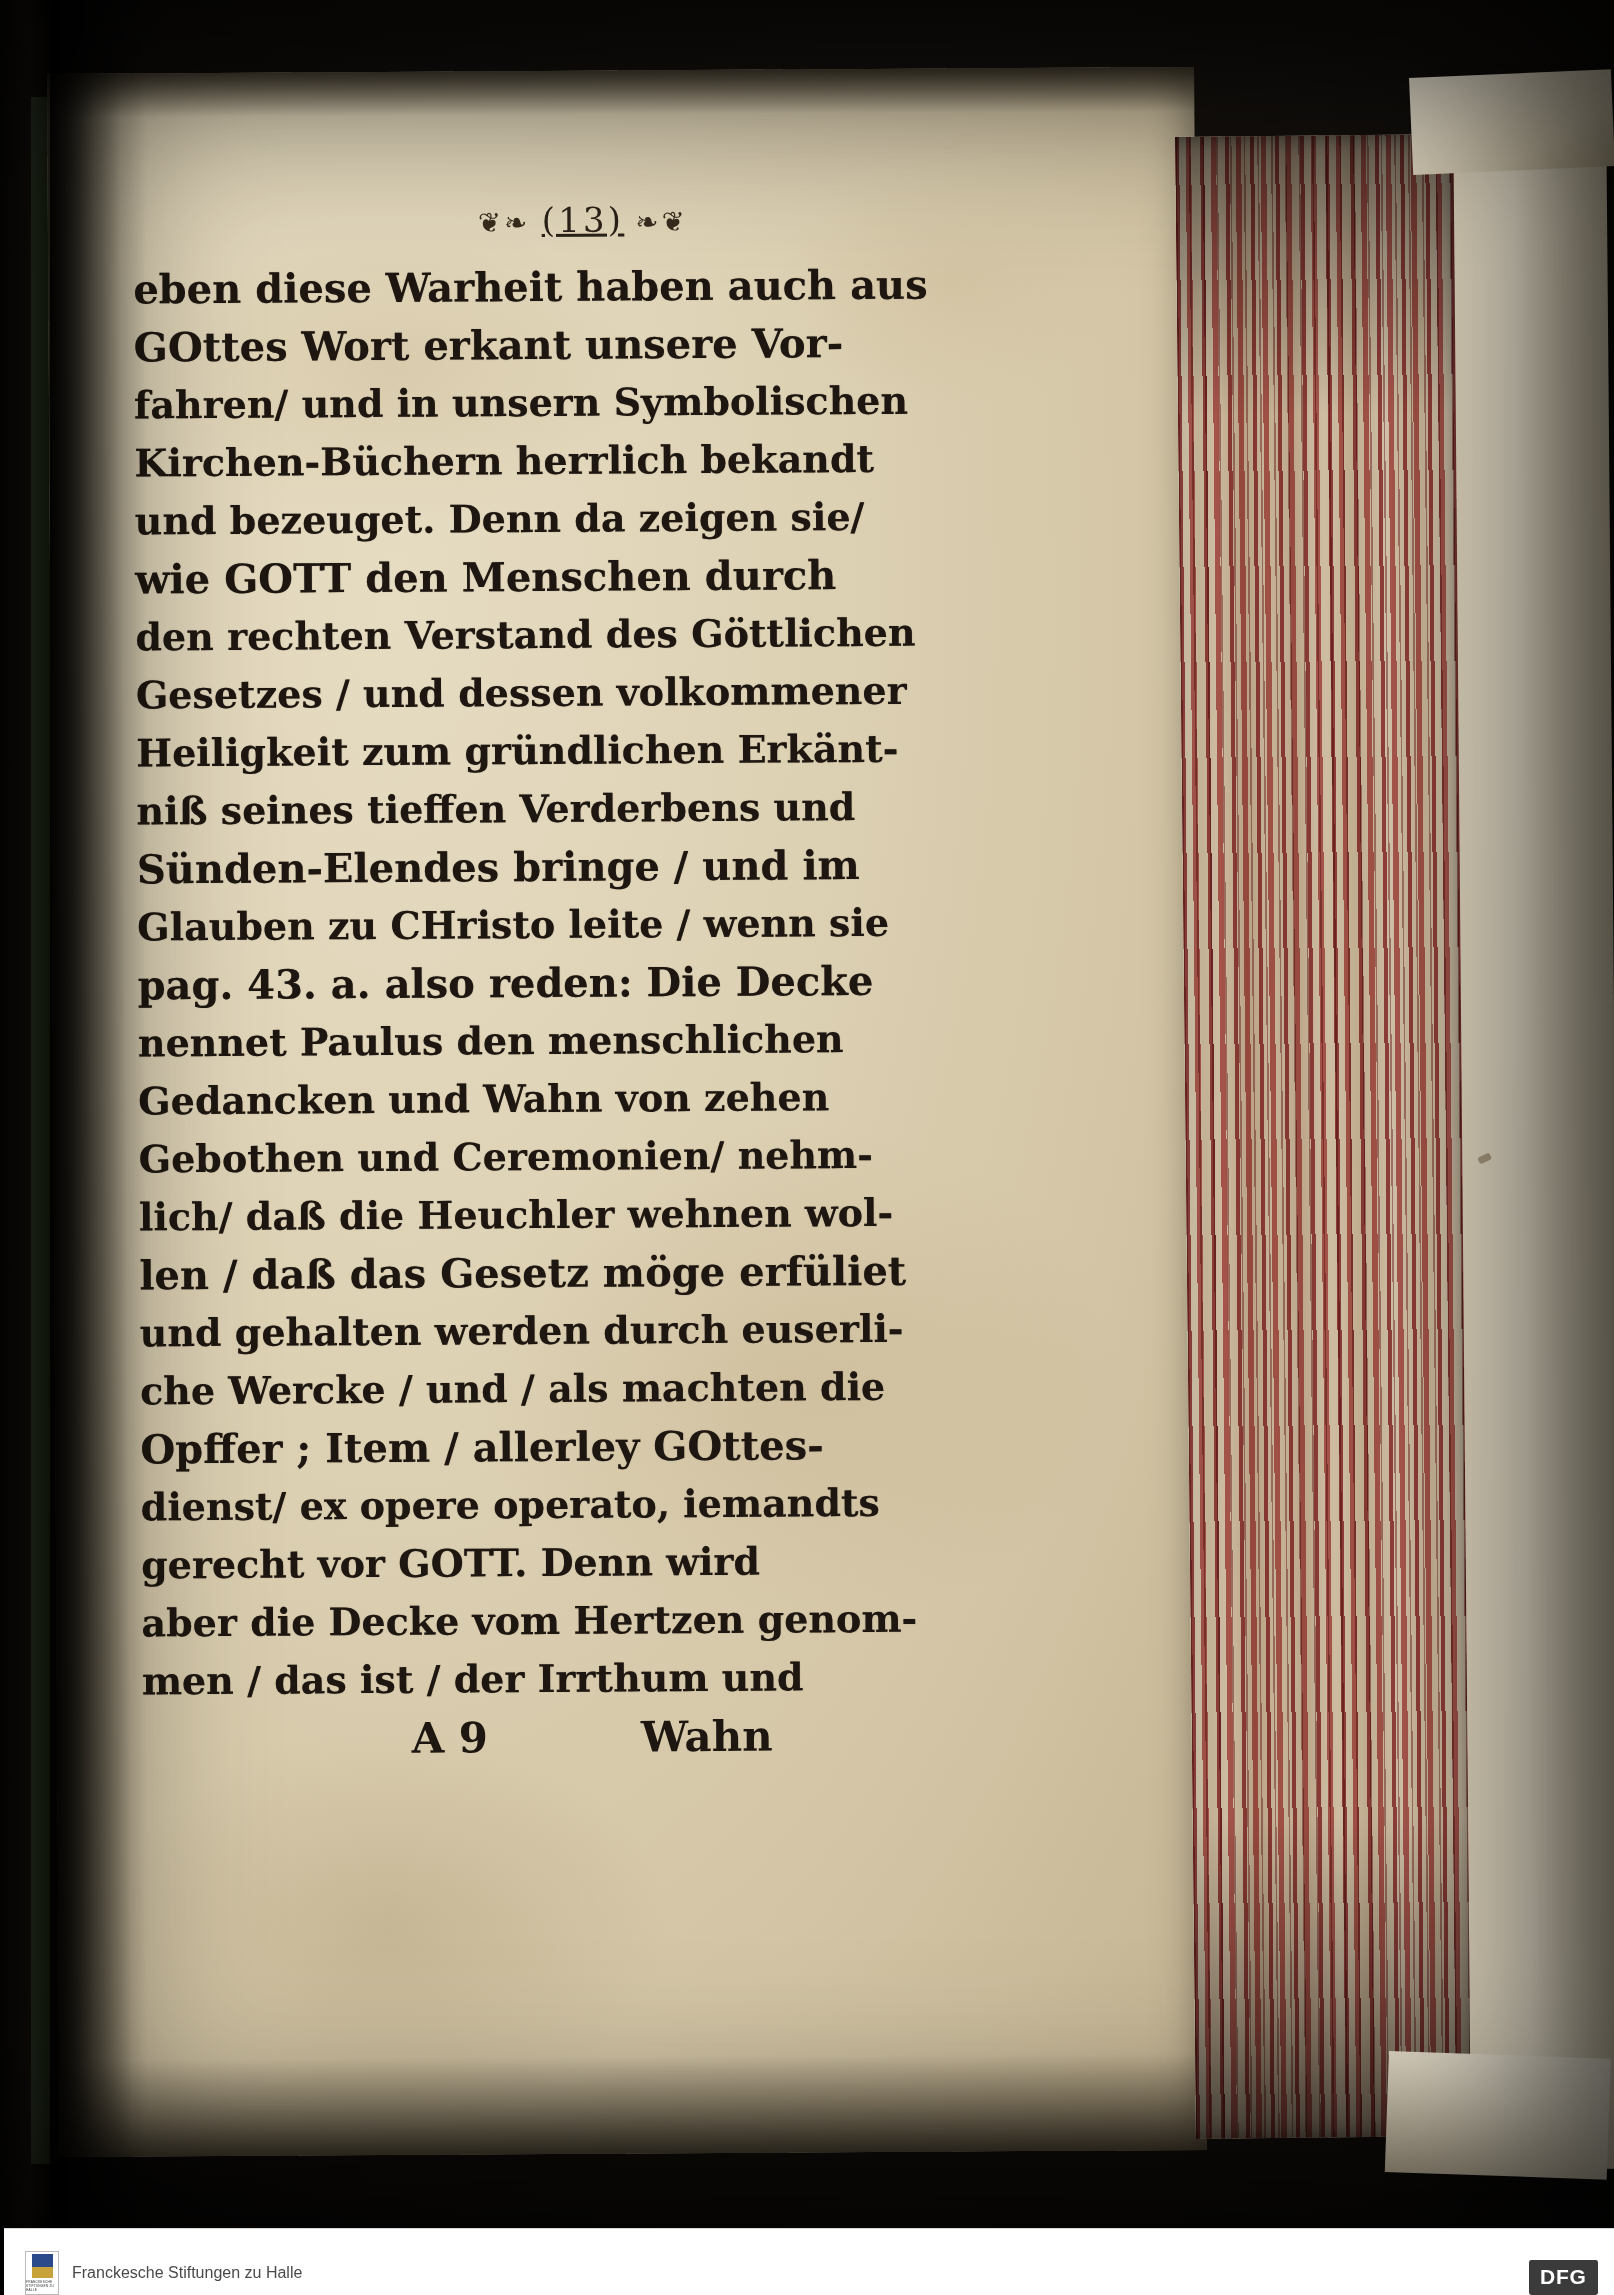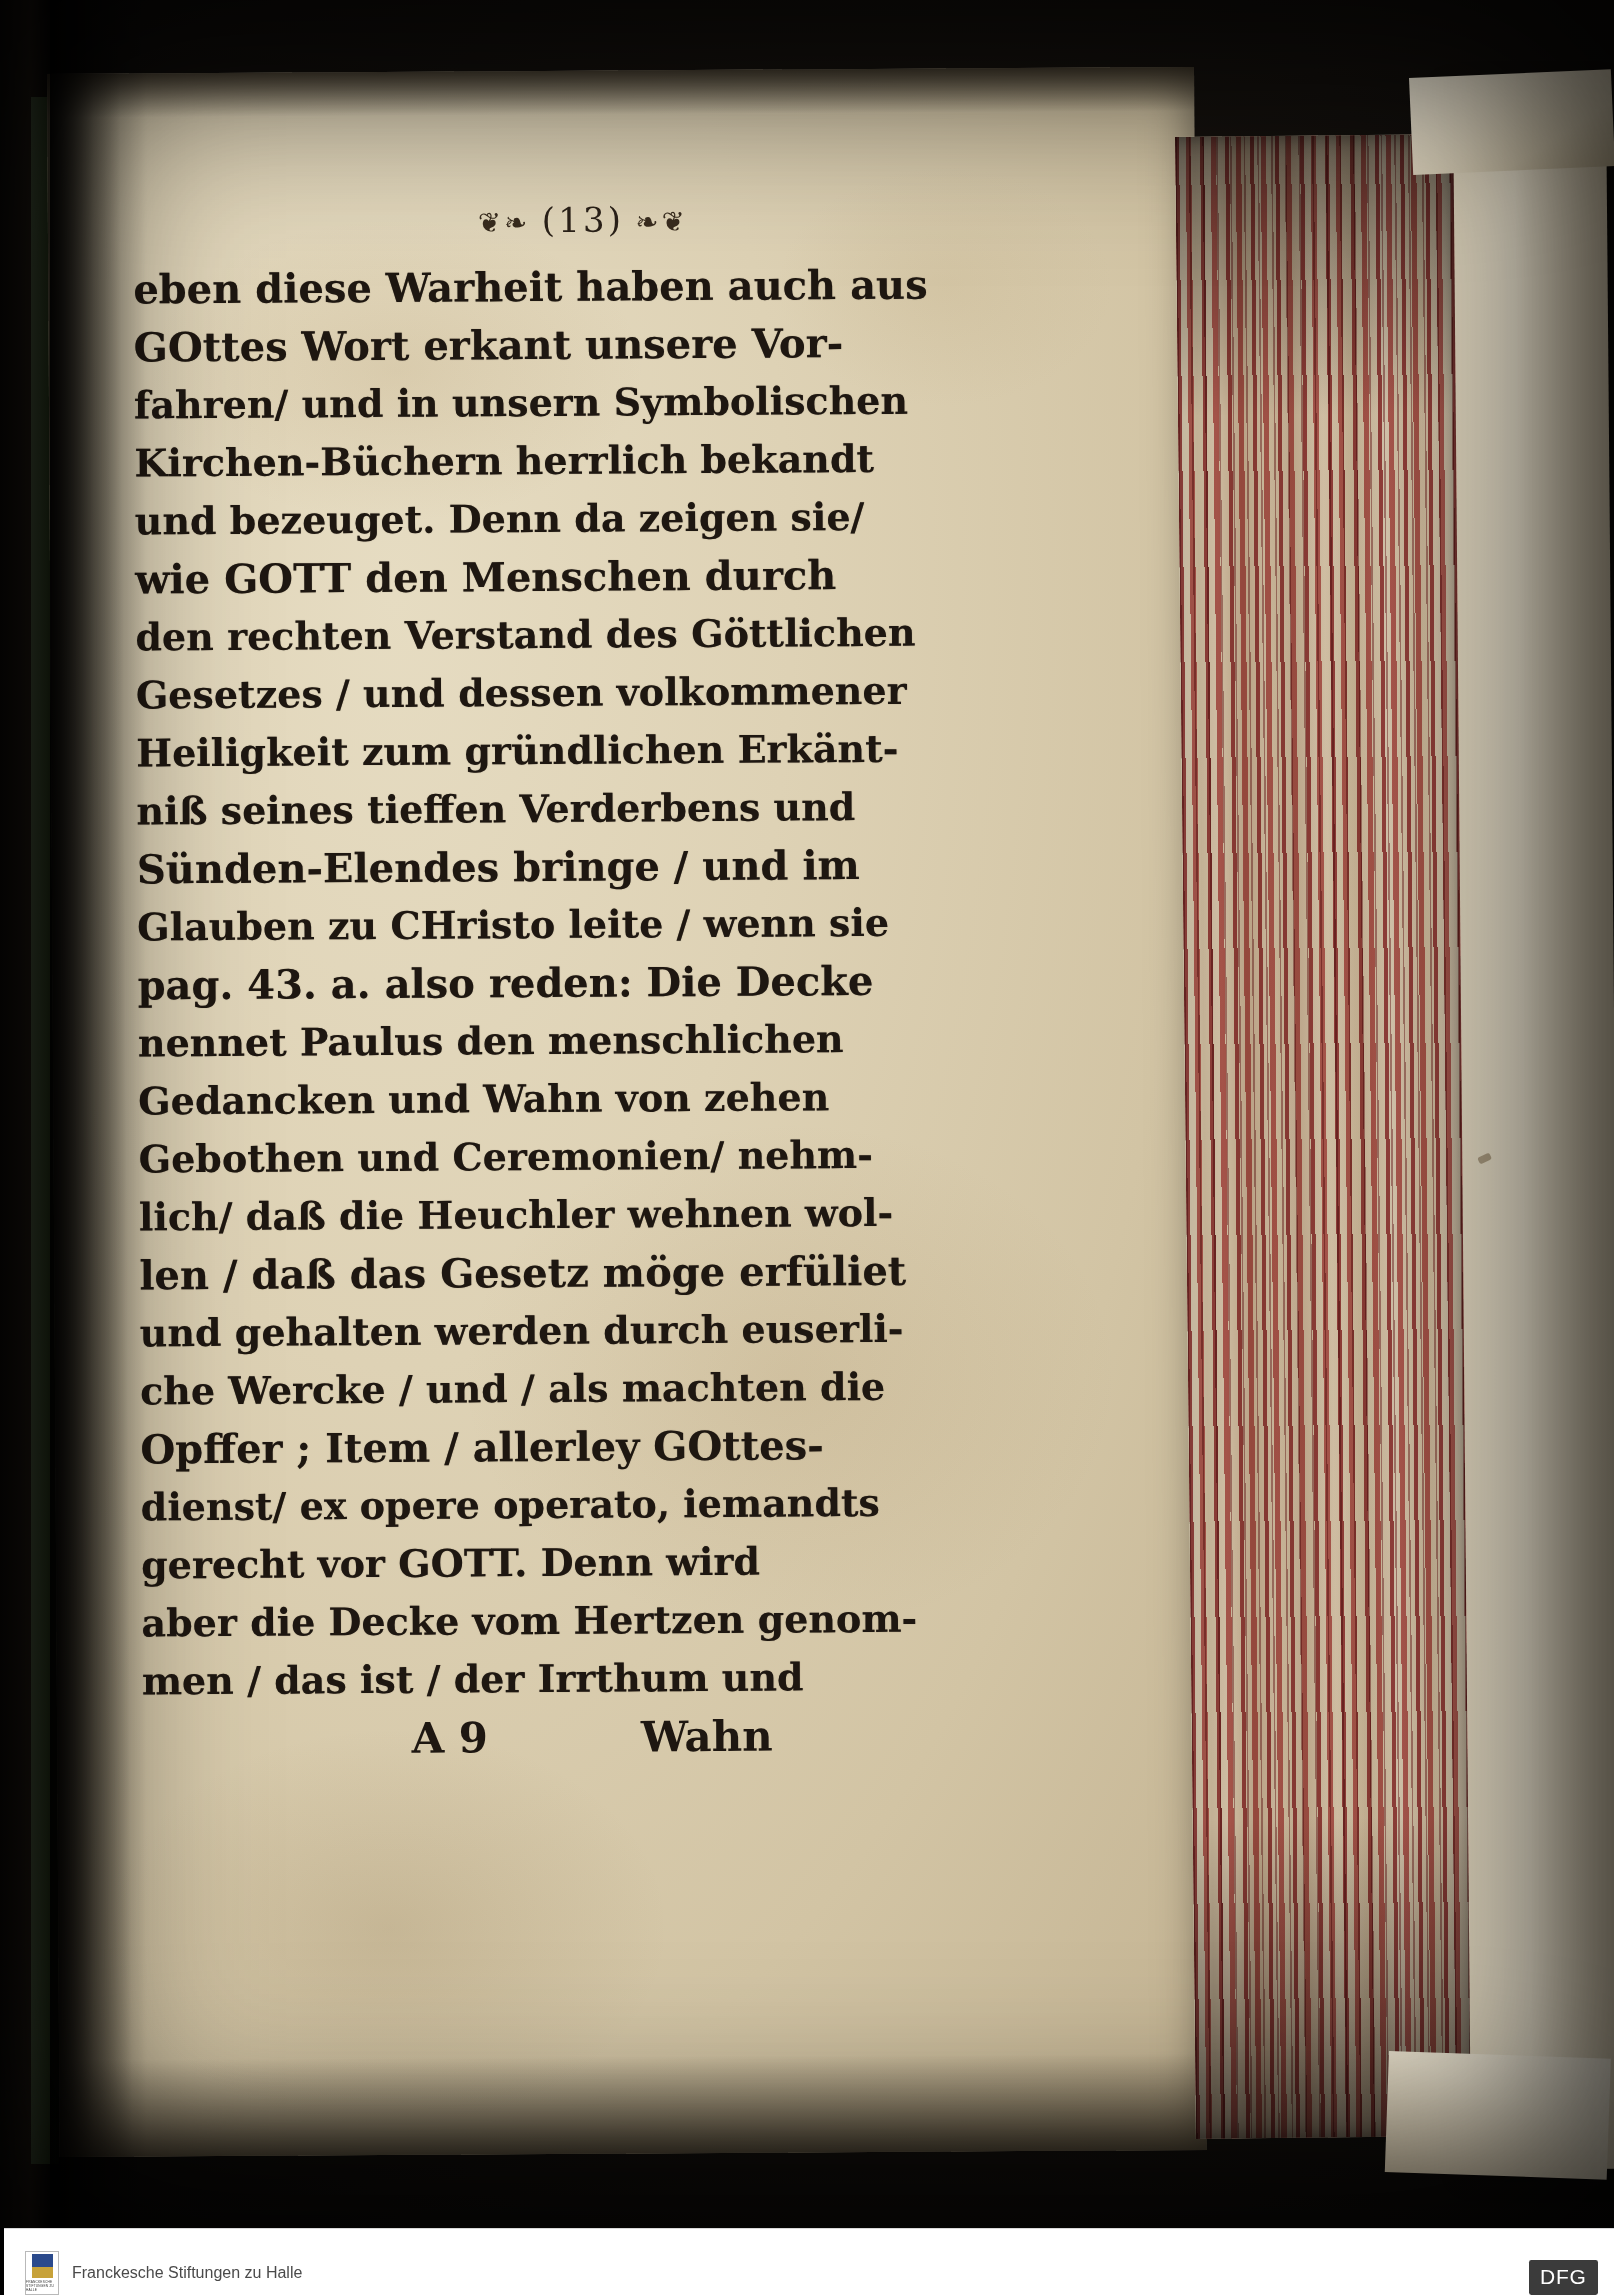--- a/index.html
+++ b/index.html
@@ -95,21 +95,21 @@
   }
   .header-line {
     text-align: center;
     font-size: 32px;
     color: #2a2118;
     letter-spacing: 3.2px;
     margin-bottom: 18px;
     font-family: "DejaVu Serif", serif;
   }
   .header-line .orn { font-size: 27.5px; color: #382c1e; }
-  .header-line .pageno { font-size: 34px; padding: 0 11.3px; }
+  .header-line .pageno { font-size: 34px; padding: 0 11.3px; text-decoration: underline; }
 
   .line {
     font-family: "DejaVu Serif", serif;
     font-size: 40px;
     line-height: 58px;
     color: #1e1711;
     white-space: nowrap;
     text-shadow: 0 0 0.8px rgba(40,30,18,.55);
     font-weight: 600;
   }
@@ -247,21 +247,21 @@
   }
   .footer-text {
     font-family: "Liberation Sans", sans-serif;
     font-size: 16px;
     color: #4a4a4a;
   }
   .dfg-logo {
     background: #3b3b3b;
     color: #ffffff;
     font-family: "Liberation Sans", sans-serif;
-    font-weight: normal;
+    font-weight: bold;
     font-size: 21px;
     letter-spacing: 0.8px;
     padding: 5.7px 11.3px;
     border-radius: 2.4px;
   }
 </style>
 </head>
 <body>
 
 <div id="scan">

